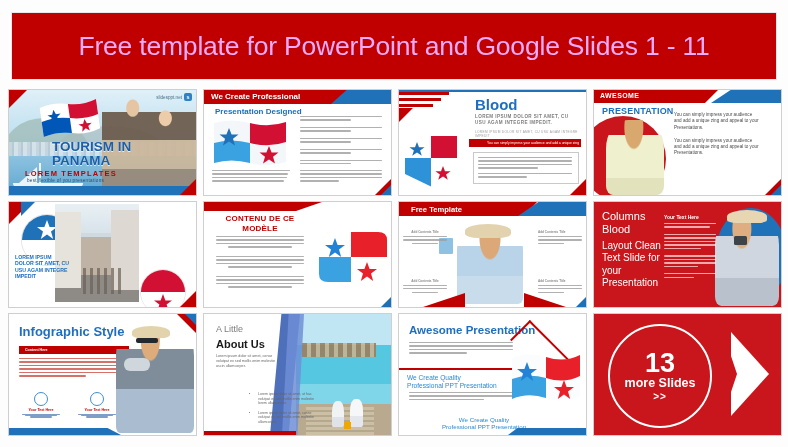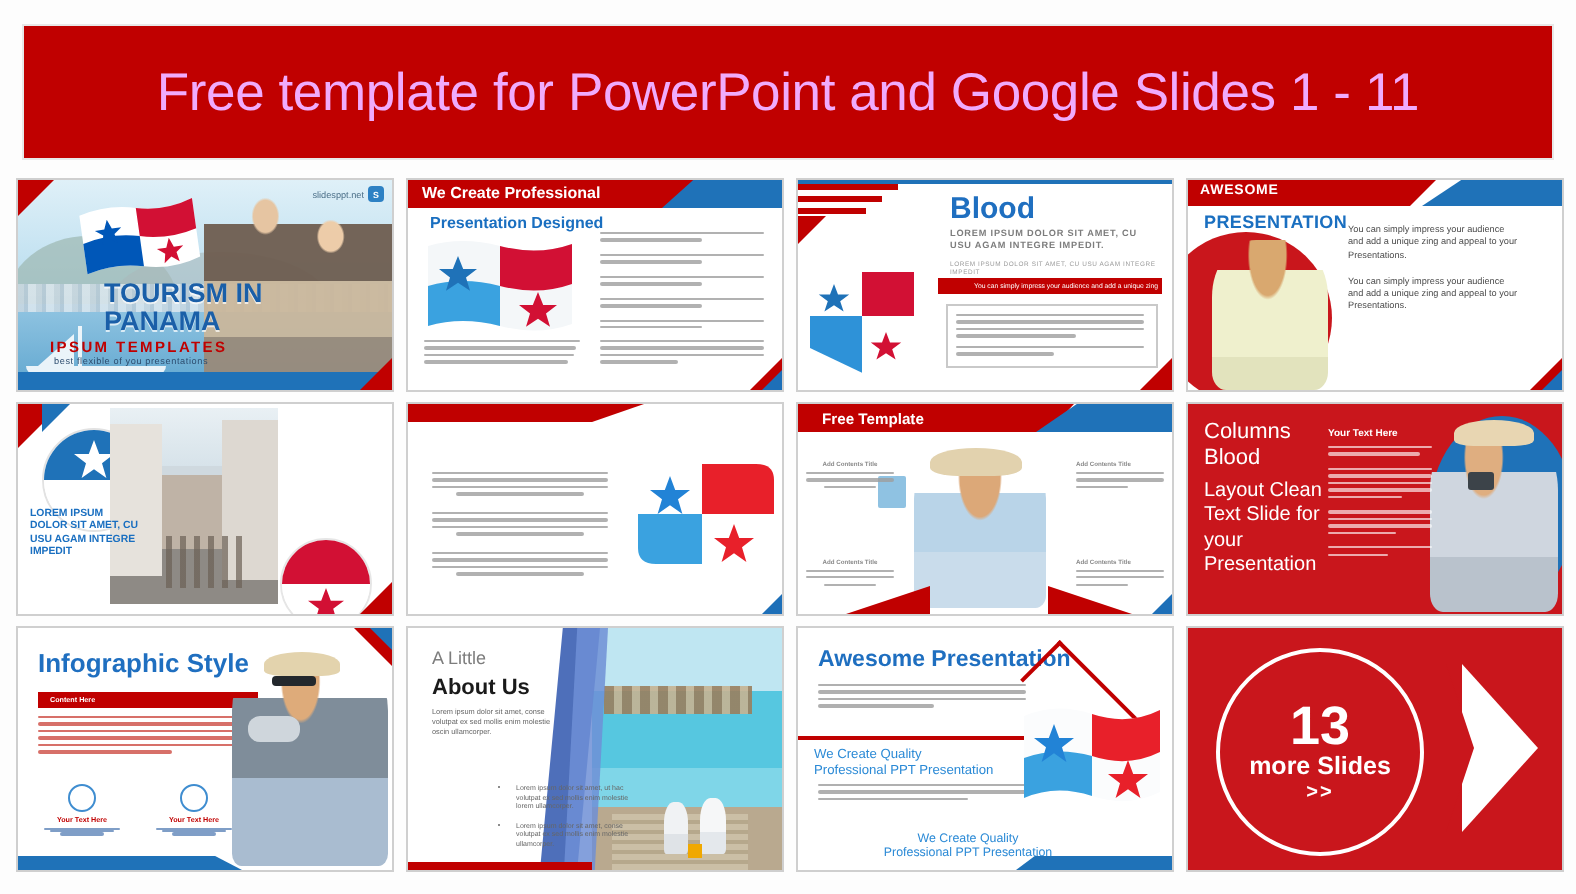--- a/index.html
+++ b/index.html
@@ -310,21 +310,21 @@
             </svg>
           </div>
           <div class="s1-wm">
             <span>slidesppt.net</span>
             <span class="badge">S</span>
           </div>
           <div class="s1-title">
             <div>TOURISM IN</div>
             <div>PANAMA</div>
           </div>
-          <div class="s1-sub">IPSUM  TEMPLATES</div>
+          <div class="s1-sub">LOREM  TEMPLATES</div>
           <div class="s1-sub2">best flexible of you presentations</div>
           <div class="s1-bottom"></div>
           <div class="corner-tl-red"></div>
           <div class="corner-br-red"></div>
         </div>
       </div>
 
       <div class="slide c1">
         <div class="inner">
           <div class="s2-head"></div>
@@ -466,20 +466,24 @@
               <polygon points="22,24 24.4,30.4 31,30.4 25.6,34.4 27.6,41 22,37 16.4,41 18.4,34.4 13,30.4 19.6,30.4" fill="#d21034"></polygon>
             </svg>
           </div>
           <div class="corner-br-red"></div>
         </div>
       </div>
 
       <div class="slide c1">
         <div class="inner">
           <div class="s6-top"></div>
+          <div class="s6-title">
+            <div>CONTENU DE CE</div>
+            <div>MODÈLE</div>
+          </div>
           <div class="fake-block" style="left:12px;top:34px;width:88px;">
             <i style="width:100%"></i>
               <i style="width:100%"></i>
               <i style="width:100%"></i>
               <i style="margin-left:14%;width:72%"></i>
           </div>
           <div class="fake-block" style="left:12px;top:54px;width:88px;">
             <i style="width:100%"></i>
               <i style="width:100%"></i>
               <i style="width:100%"></i>

